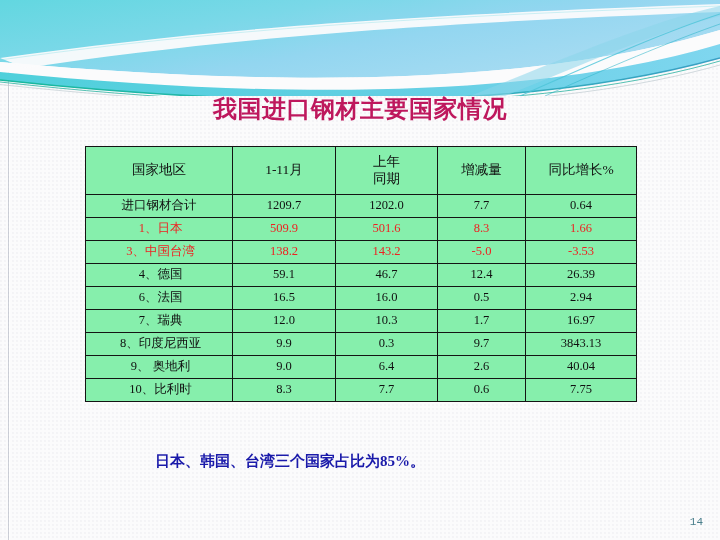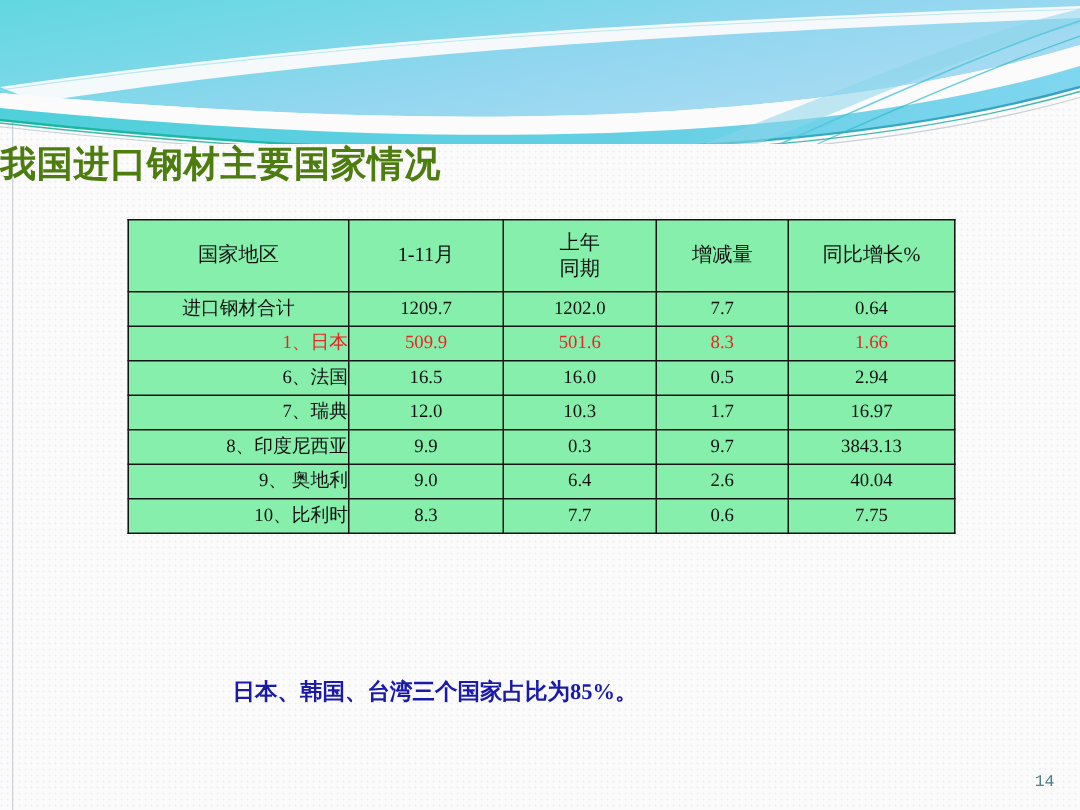--- a/index.html
+++ b/index.html
@@ -58,24 +58,24 @@
     width: 720px;
     height: 96px;
   }
 
   
   .slide-title {
     position: absolute;
     left: 0;
     top: 93px;
     width: 720px;
-    text-align: left;
+    text-align: center;
     font-size: 24px;
     font-weight: bold;
-    color: #4d7c0f;
+    color: #be185d;
     letter-spacing: 0.5px;
     font-family: "Liberation Serif", "DejaVu Serif", serif;
   }
 
   
   .table-wrap {
     position: absolute;
     left: 85px;
     top: 146px;
     width: 551px;
@@ -110,21 +110,21 @@
   }
   table.data thead th .two-line {
     display: block;
     line-height: 1.25;
   }
   table.data td {
     text-align: center;
     vertical-align: middle;
   }
   table.data td.name {
-    text-align: right;
+    text-align: center;
     padding-left: 3px;
   }
   table.data td.name-total {
     text-align: center;
     padding-left: 0;
   }
   table.data tr.hl td {
     color: #ee2222;
   }
 </style>
@@ -206,20 +206,34 @@
           <td>7.7</td>
           <td>0.64</td>
         </tr>
         <tr class="hl">
           <td class="name">1、日本</td>
           <td>509.9</td>
           <td>501.6</td>
           <td>8.3</td>
           <td>1.66</td>
         </tr>
+        <tr class="hl">
+          <td class="name">3、中国台湾</td>
+          <td>138.2</td>
+          <td>143.2</td>
+          <td>-5.0</td>
+          <td>-3.53</td>
+        </tr>
+        <tr>
+          <td class="name">4、德国</td>
+          <td>59.1</td>
+          <td>46.7</td>
+          <td>12.4</td>
+          <td>26.39</td>
+        </tr>
         <tr>
           <td class="name">6、法国</td>
           <td>16.5</td>
           <td>16.0</td>
           <td>0.5</td>
           <td>2.94</td>
         </tr>
         <tr>
           <td class="name">7、瑞典</td>
           <td>12.0</td>

